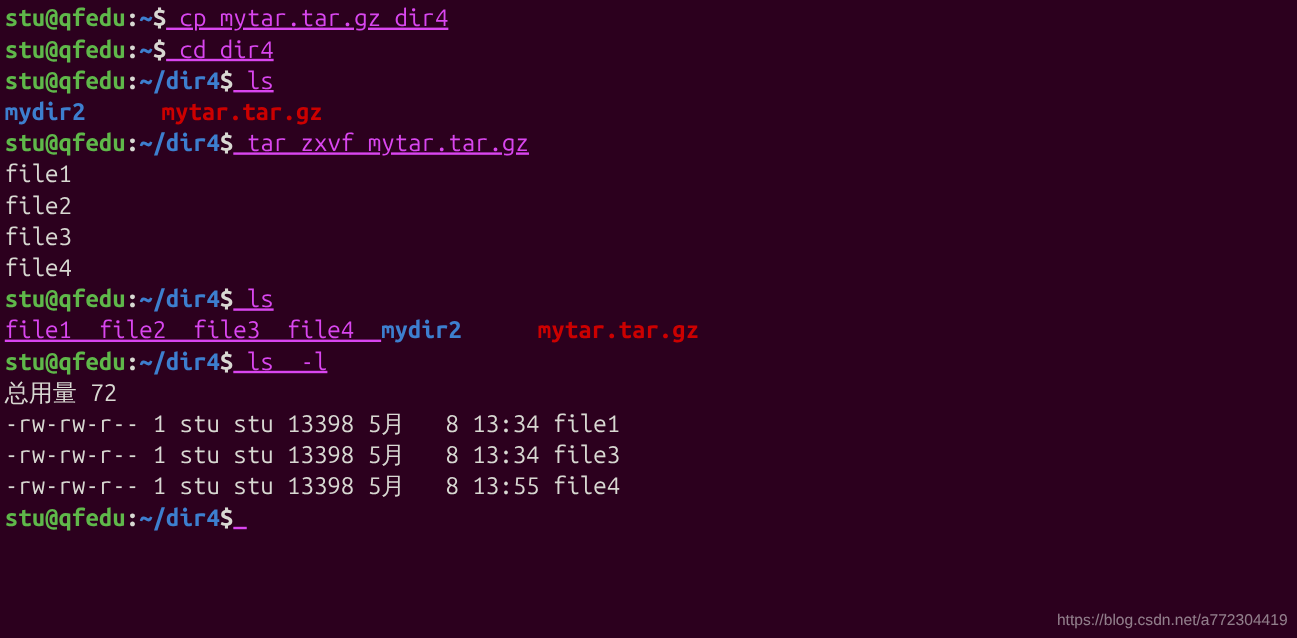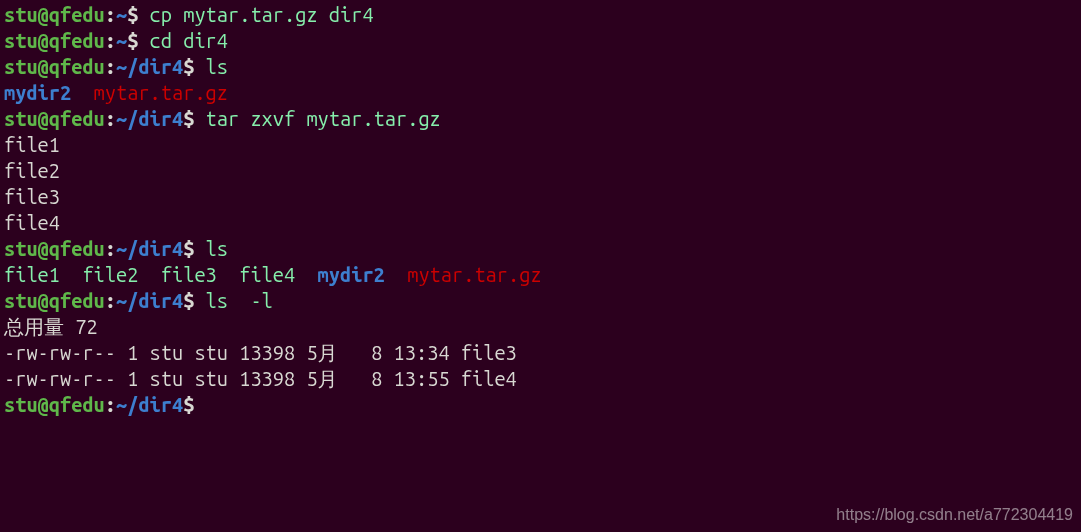--- a/index.html
+++ b/index.html
@@ -13,28 +13,28 @@
       width: 1081px;
       height: 532px;
       position: relative;
       overflow: hidden;
     }
     .line { white-space: pre; }
     .user { color: #5fb84a; font-weight: bold; text-align: right; }
     .colon { color: #d8d8d2; font-weight: bold; }
     .path { color: #3d7fcf; font-weight: bold; }
     .dollar { color: #d8d8d2; font-weight: bold; }
-    .cmd { color: #86efac; }
+    .cmd { color: #d946ef; text-decoration: underline; }
     .dir { color: #3d7fcf; font-weight: bold; }
-    .archive { color: #cc0000; font-weight: normal; }
+    .archive { color: #cc0000; font-weight: bold; margin-left: 41px; }
     .watermark {
       position: absolute;
       bottom: 6px;
       right: 8px;
-      font-size: 16px;
+      font-size: 13px;
       color: rgba(230,230,230,0.55);
       font-family: Arial, sans-serif;
     }
   </style>
 </head>
 <body>
 
 <div class="line"><span class="user">stu@qfedu</span><span class="colon">:</span><span class="path">~</span><span class="dollar">$</span><span class="cmd"> cp mytar.tar.gz dir4</span></div>
 
 <div class="line"><span class="user">stu@qfedu</span><span class="colon">:</span><span class="path">~</span><span class="dollar">$</span><span class="cmd"> cd dir4</span></div>
@@ -54,19 +54,20 @@
 
 <div class="line"><span class="user">stu@qfedu</span><span class="colon">:</span><span class="path">~/dir4</span><span class="dollar">$</span><span class="cmd"> ls</span></div>
 
 <div class="line"><span class="cmd">file1  file2  file3  file4  </span><span class="dir">mydir2</span><span>  </span><span class="archive">mytar.tar.gz</span></div>
 
 <div class="line"><span class="user">stu@qfedu</span><span class="colon">:</span><span class="path">~/dir4</span><span class="dollar">$</span><span class="cmd"> ls  -l</span></div>
 
 <div class="line">总用量 72</div>
 
 <div id="ls-long">
+    <div class="line"><span>-rw-rw-r-- 1 stu stu 13398 5月   8 13:34 </span><span>file1</span></div>
     <div class="line"><span>-rw-rw-r-- 1 stu stu 13398 5月   8 13:34 </span><span>file3</span></div>
     <div class="line"><span>-rw-rw-r-- 1 stu stu 13398 5月   8 13:55 </span><span>file4</span></div>
   </div>
 
 <div class="line"><span class="user">stu@qfedu</span><span class="colon">:</span><span class="path">~/dir4</span><span class="dollar">$</span><span class="cmd"> </span></div>
 
 <div class="watermark">https://blog.csdn.net/a772304419</div>
 
 </body></html>

